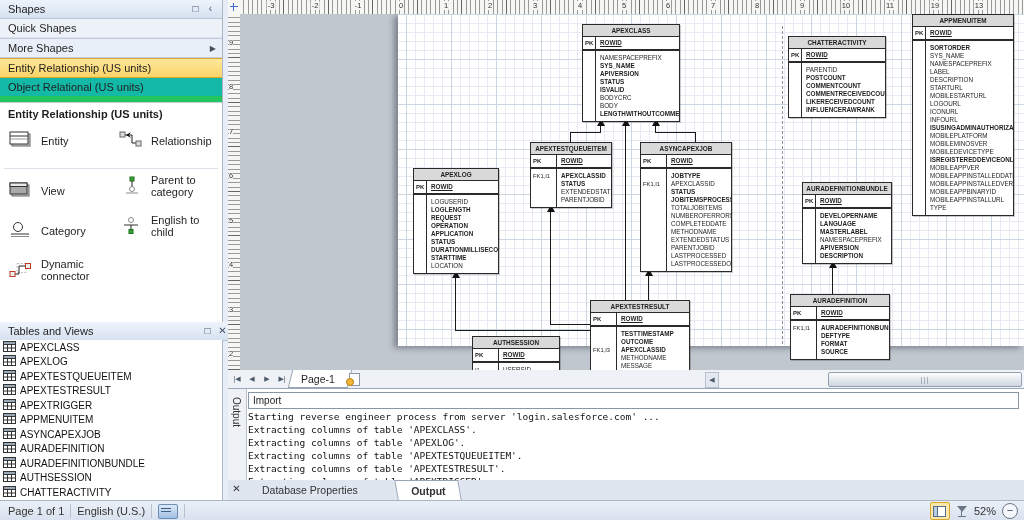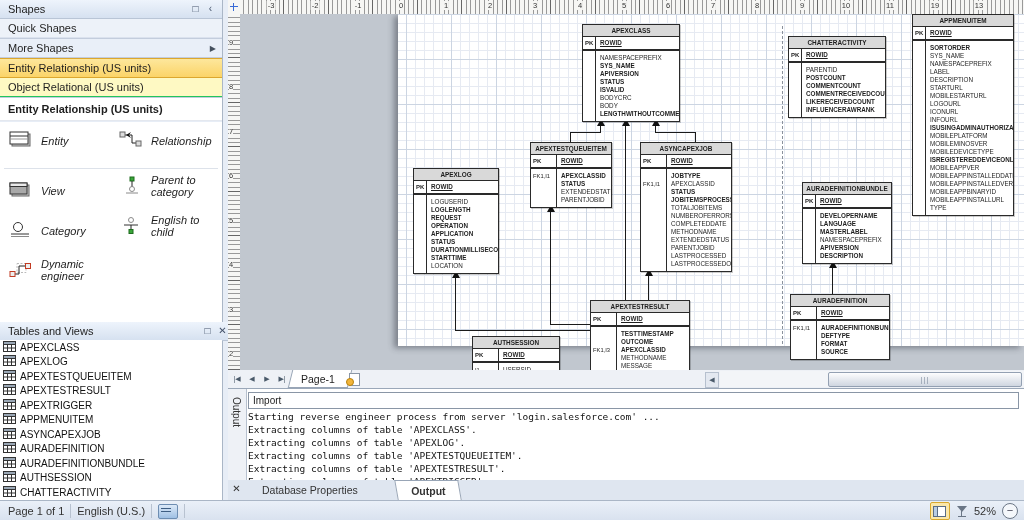--- a/index.html
+++ b/index.html
@@ -8,26 +8,26 @@
   
   #left-panel{position:absolute;left:0;top:0;width:222px;height:500px;background:#e7edf6;border-right:1px solid #aab6c6;}
   .panel-header{height:18px;background:linear-gradient(#eef4fc,#d6e1f0);border-bottom:1px solid #b9c5d6;
        display:flex;align-items:center;padding:0 4px 0 8px;font-size:11px;}
   .panel-header .ph-title{flex:1;}
   .ph-btn{width:15px;height:13px;font-size:10px;line-height:12px;text-align:center;color:#45536b;cursor:default;}
   .lp-row{height:18px;display:flex;align-items:center;padding:0 6px 0 8px;font-size:11px;background:#edf2f9;
        border-bottom:1px solid #dbe2ee;}
   .lp-row .arrow{margin-left:auto;font-size:8px;color:#44505e;}
   #more-shapes{border-top:1px solid #c3cddd;border-bottom:1px solid #c3cddd;background:#e9eff8;}
-  .stencil-row{height:18px;display:flex;align-items:center;padding:0 8px;font-size:11px;background:#fef9c3;border-bottom:1px solid #22c55e;}
+  .stencil-row{height:18px;display:flex;align-items:center;padding:0 8px;font-size:11px;background:#14b8a6;border-bottom:6px solid #22c55e;}
   .stencil-row.selected{background:linear-gradient(#fde79c,#fbd468);border:1px solid #dca72e;border-left:none;border-right:none;}
   #section-title{background:#fff;border-top:1px solid #c3cddd;border-bottom:1px solid #e4e8ef;
        font-weight:bold;font-size:11px;padding:5px 8px;}
   #shape-area{position:absolute;left:0;top:122px;width:222px;height:200px;background:#fff;}
-  #shape-grid{position:relative;width:100%;height:100%;font-style:italic;}
+  #shape-grid{position:relative;width:100%;height:100%;}
   .shape-item{position:absolute;display:flex;align-items:center;gap:7px;font-size:11px;line-height:12px;cursor:default;}
   .shape-item .lbl{max-width:64px;}
   #shape-sep{position:absolute;left:4px;right:4px;top:46px;height:1px;background:#dde2ea;}
   
   #tables-header{position:absolute;left:0;top:322px;width:222px;}
   #tables-list{position:absolute;left:0;top:340px;width:222px;height:160px;background:#fff;overflow:hidden;}
   .tbl-row{height:14.5px;display:flex;align-items:center;gap:4px;padding-left:3px;font-size:10px;color:#111;}
   
   #canvas-region{position:absolute;left:228px;top:0;width:796px;height:370px;background:#c1c7cf;}
   #ruler-corner{position:absolute;left:0;top:0;width:12px;height:14px;background:#f6f6f4;border-right:1px solid #9aa2ad;border-bottom:1px solid #9aa2ad;}
@@ -184,21 +184,21 @@
               </svg></div>
             <div class="lbl">English to child</div>
           </div>
           <div class="shape-item" style="left: 8px; top: 136px;">
             <div><svg width="26" height="19">
                 <rect x="9" y="3.5" width="9" height="9" fill="none" stroke="#bbb" stroke-dasharray="2 1.5"></rect>
                 <path d="M5 14 H11 V6 H20" fill="none" stroke="#222"></path>
                 <rect x="2" y="11.5" width="5" height="5" fill="#eee" stroke="#c23b22"></rect>
                 <rect x="17.5" y="3.5" width="5" height="5" fill="#eee" stroke="#c23b22"></rect>
               </svg></div>
-            <div class="lbl">Dynamic engineer</div>
+            <div class="lbl">Dynamic connector</div>
           </div>
         </div>
       <div id="shape-sep"></div>
     </div>
     <div class="panel-header" id="tables-header">
       <span class="ph-title">Tables and Views</span>
       <span class="ph-btn">□</span>
       <span class="ph-btn">✕</span>
     </div>
     <div id="tables-list">

